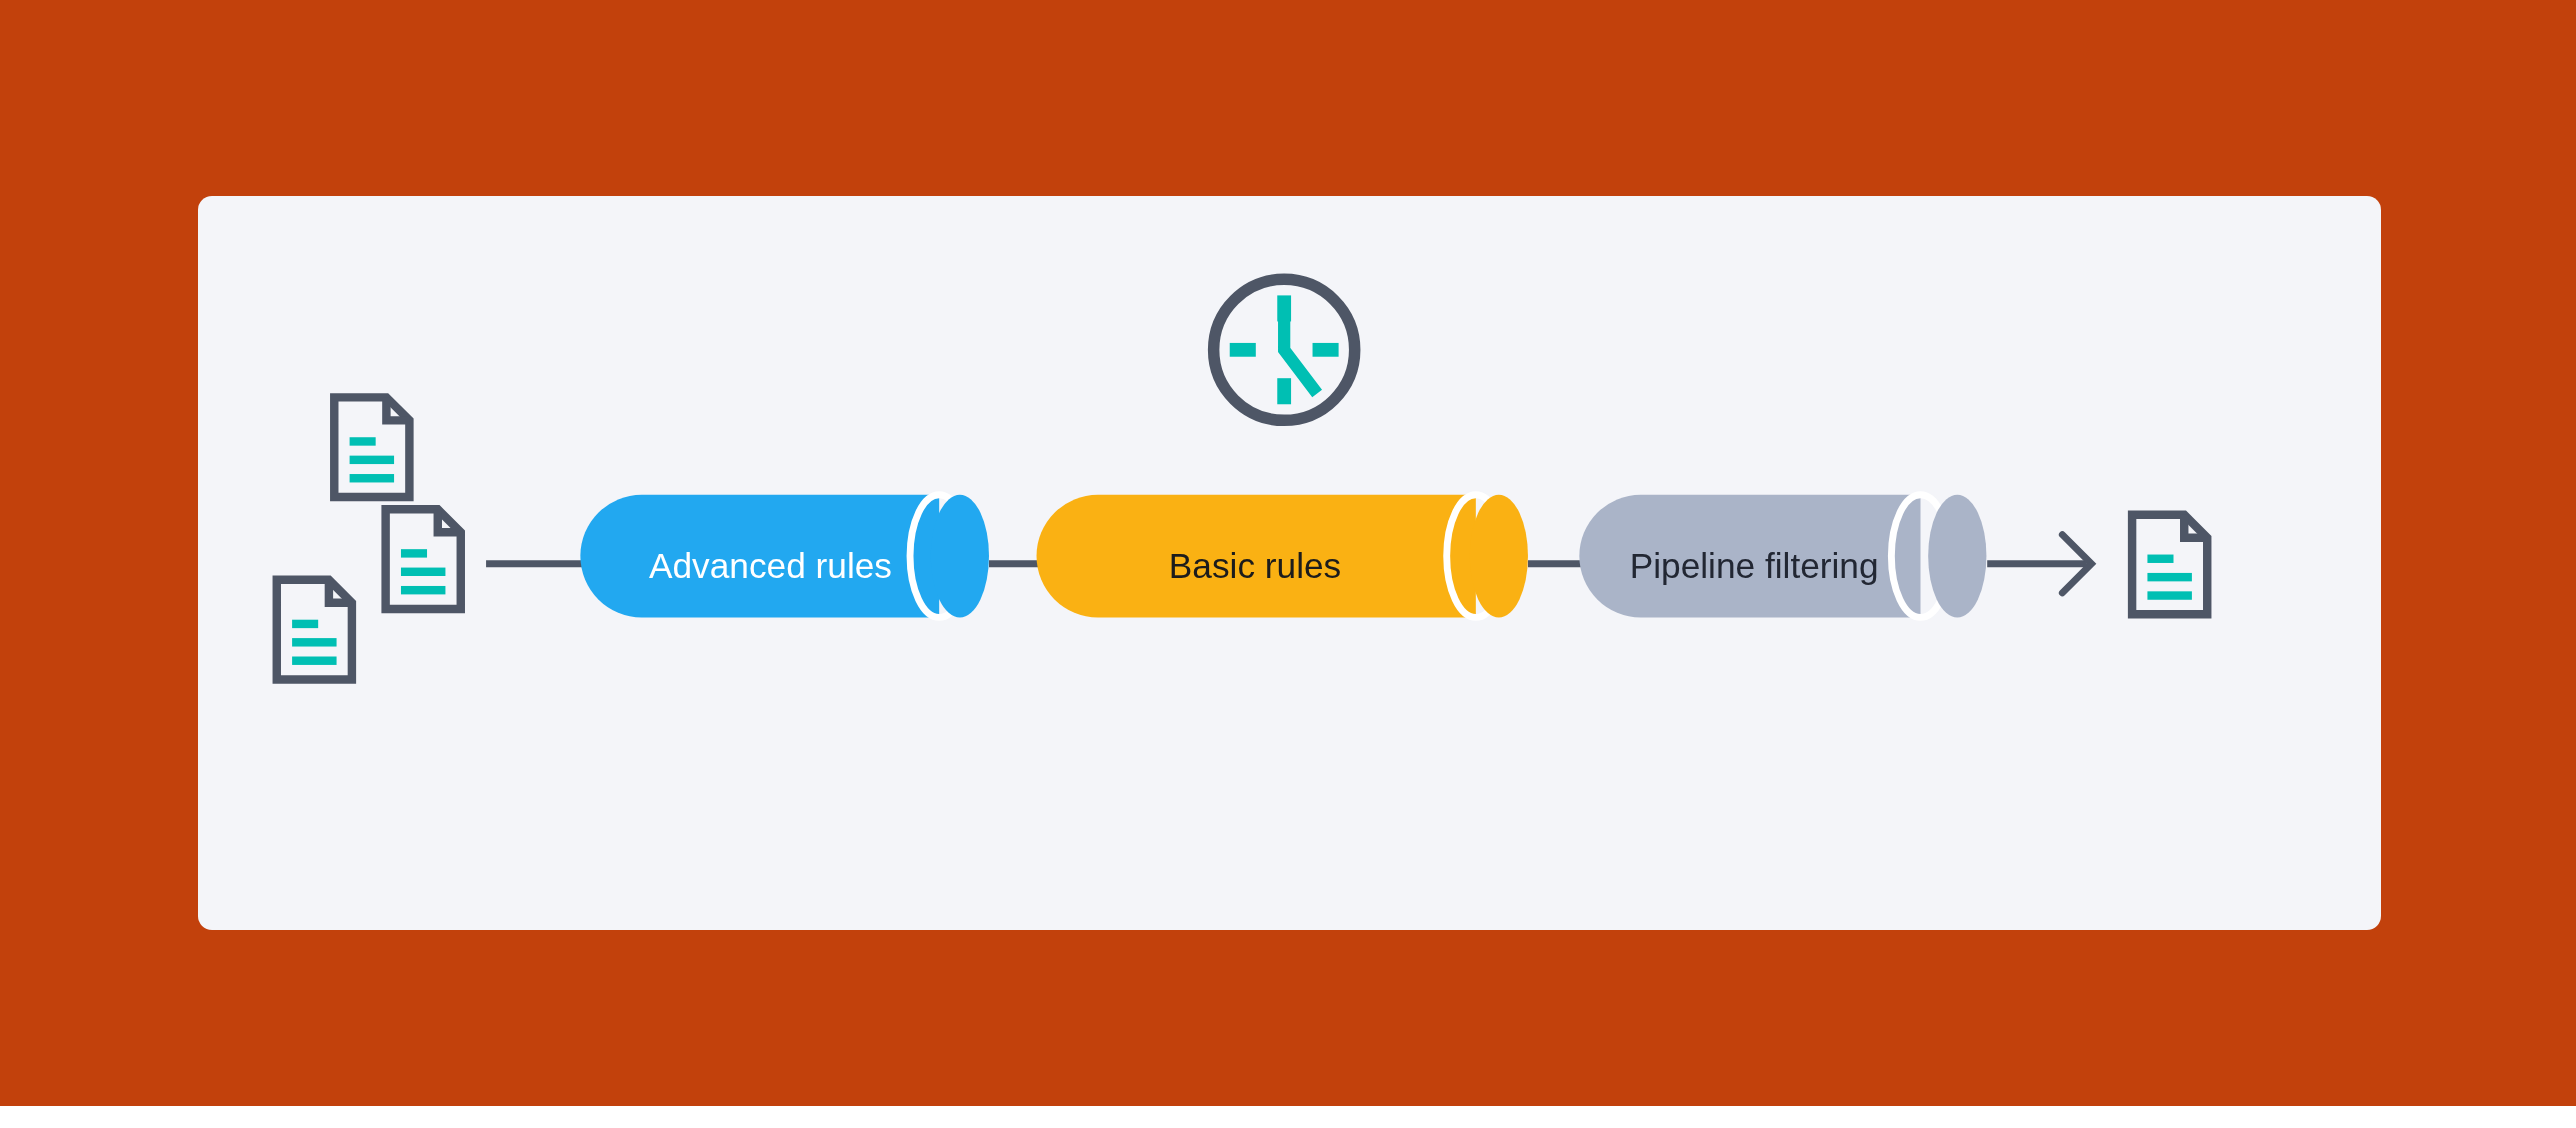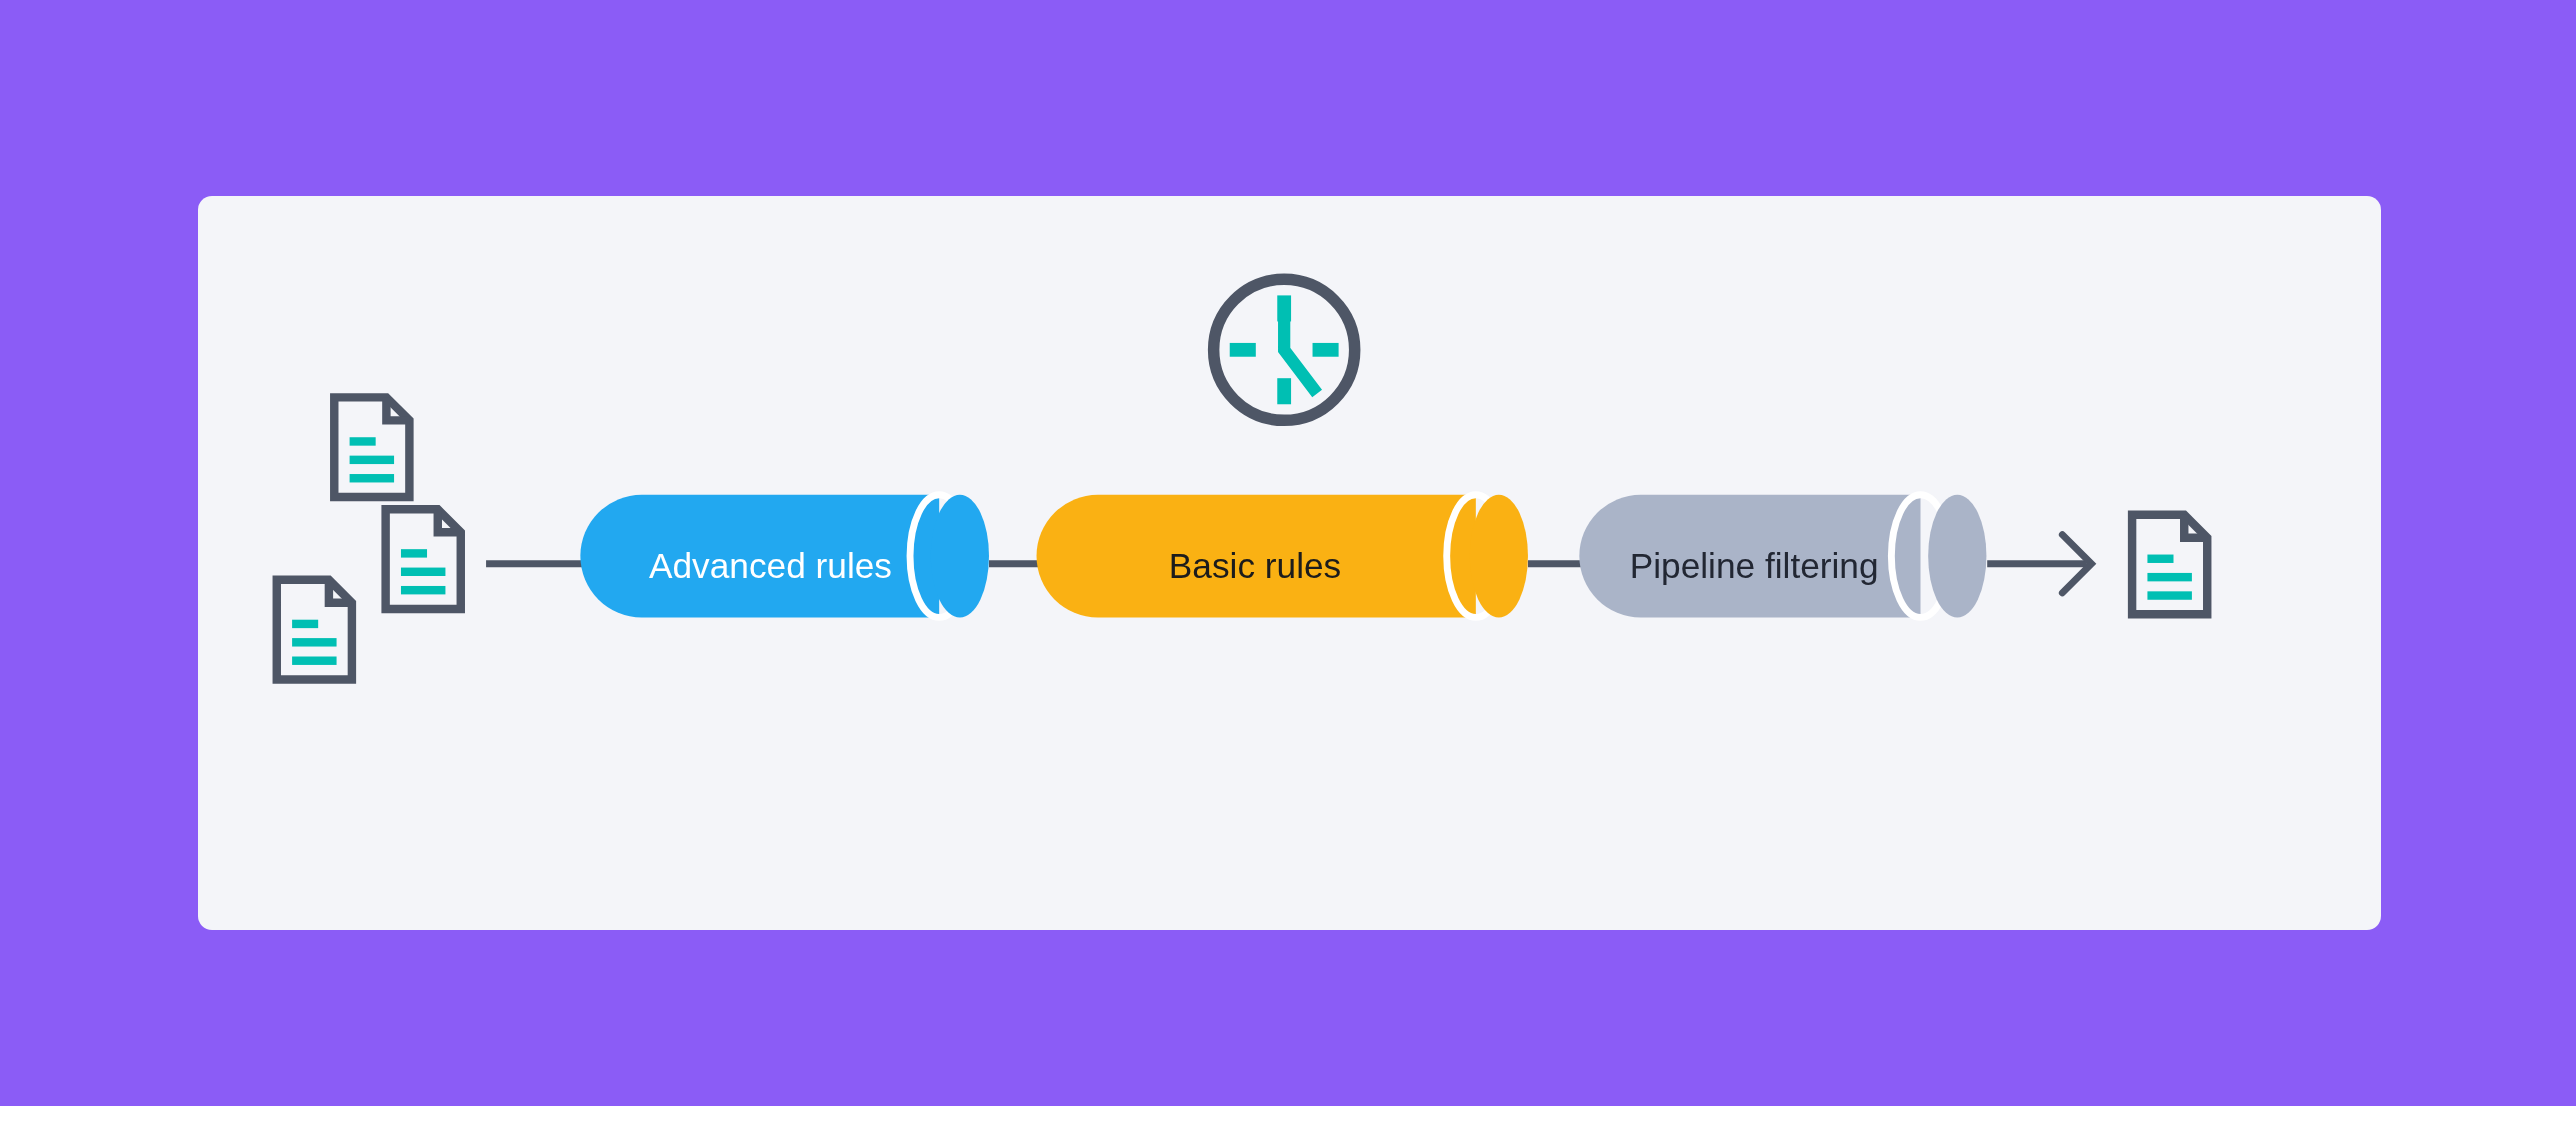--- a/index.html
+++ b/index.html
@@ -10,21 +10,21 @@
   body {
     width: 2576px;
     height: 1129px;
     font-family: "Liberation Sans", sans-serif;
     overflow: hidden;
   }
   #stage {
     position: relative;
     width: 2576px;
     height: 1106px;
-    background: #8b5cf6;
+    background: #c2410c;
   }
   #canvas-panel {
     position: absolute;
     left: 198px;
     top: 196px;
     width: 2183px;
     height: 734px;
     background: #f4f5f9;
     border-radius: 14px;
   }

